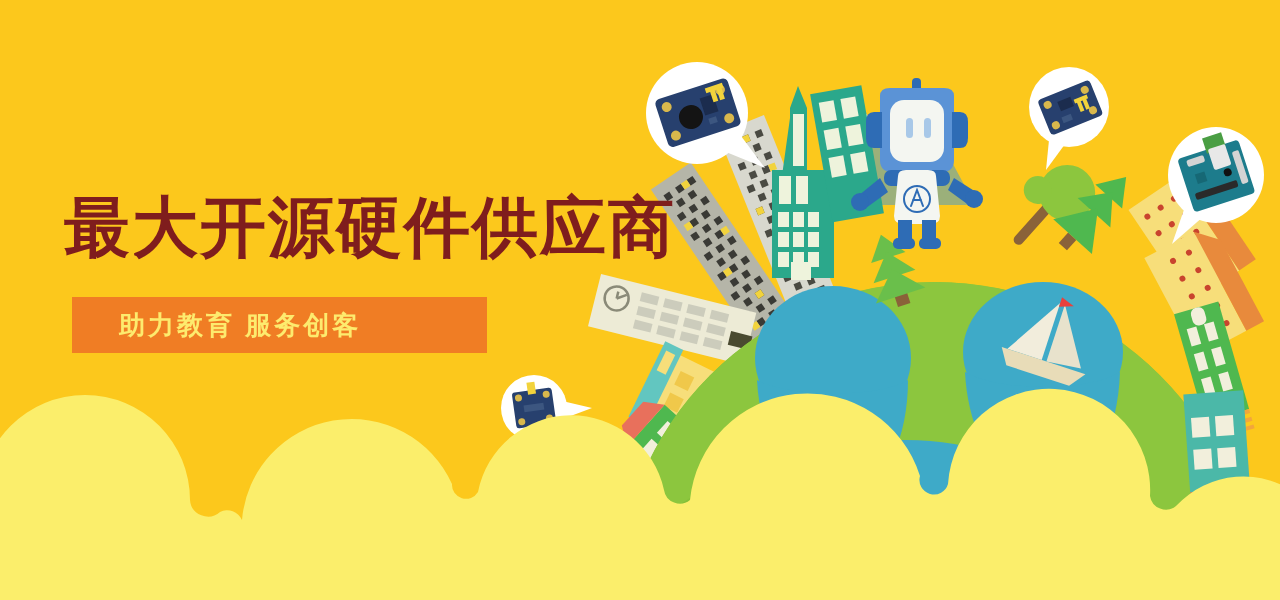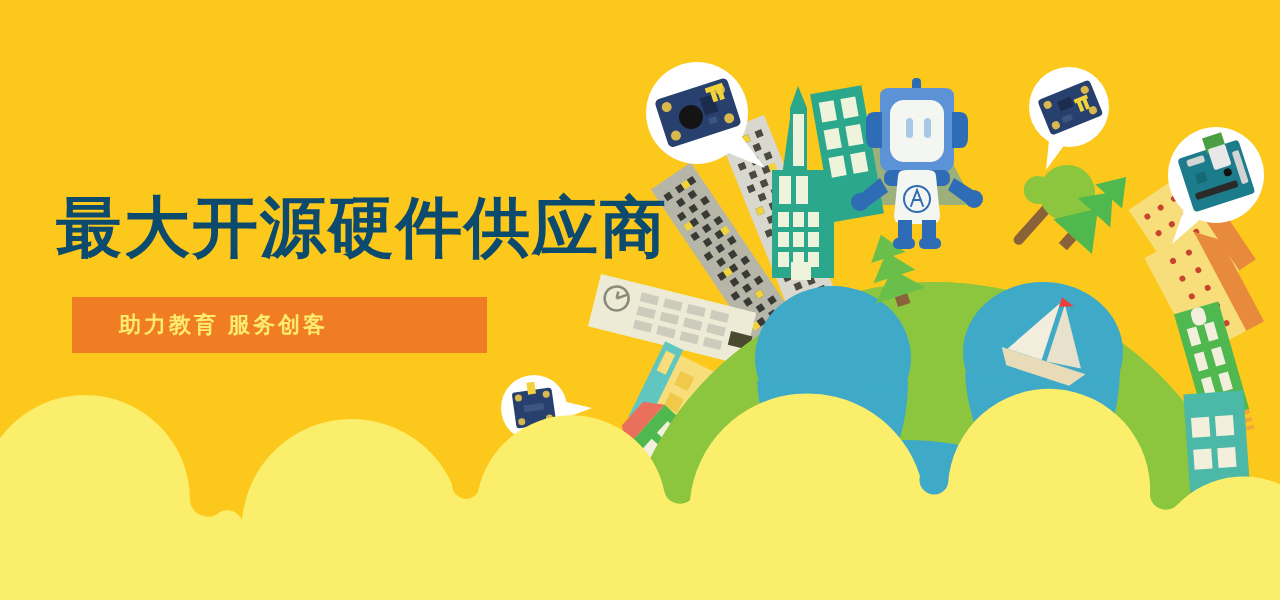--- a/index.html
+++ b/index.html
@@ -24,42 +24,42 @@
   }
   .text-layer {
     position:absolute;
     left:0; top:0;
     width:640px;
     height:600px;
     z-index:30;
   }
   .headline {
     position:absolute;
-    left:56px;
+    left:64px;
     top:188px;
     font-size:66px;
     line-height:78px;
     font-weight:bold;
-    color:#0c4a6e;
+    color:#7f1d1d;
     letter-spacing:2px;
     white-space:nowrap;
   }
   .subtitle-box {
     position:absolute;
     left:72px;
     top:297px;
     width:415px;
     height:56px;
     background:#F07D24;
     display:flex;
     align-items:center;
   }
   .subtitle-text {
     margin-left:47px;
-    font-size:22px;
+    font-size:26px;
     font-weight:bold;
     color:#FDEB6E;
     letter-spacing:3px;
     white-space:nowrap;
   }
   .cloud-layer { position:absolute; left:0; bottom:0; width:1280px; height:220px; z-index:25; }
 </style>
 </head>
 <body>
 

